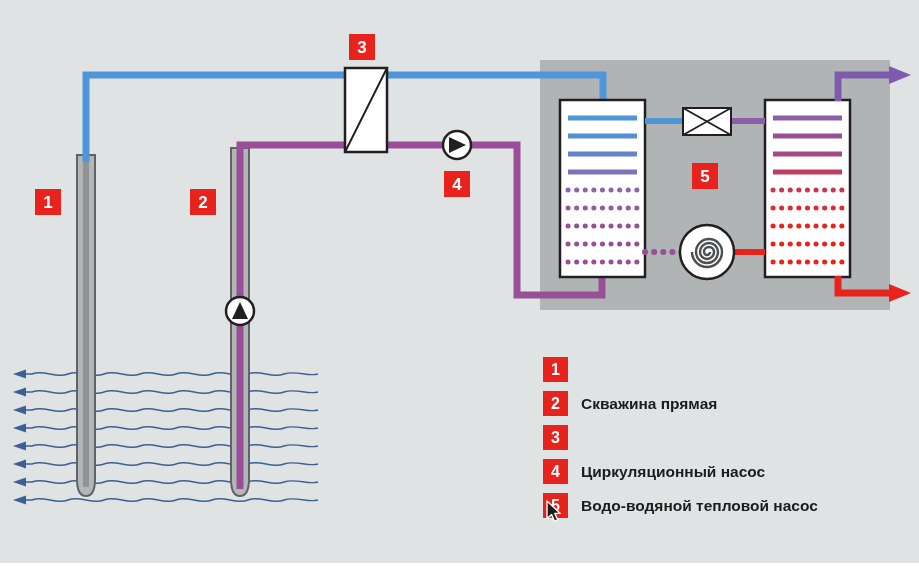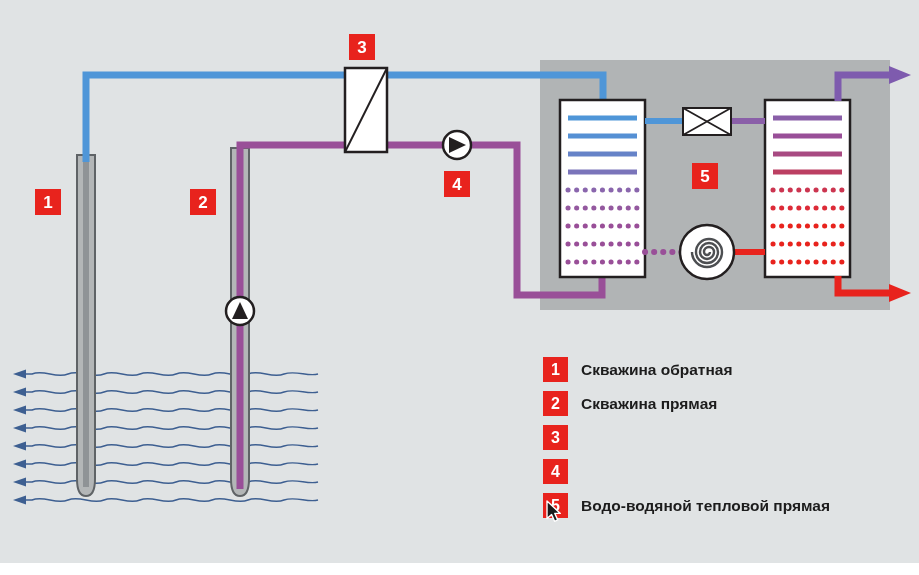--- a/index.html
+++ b/index.html
@@ -126,35 +126,35 @@
 
   <div class="badge" style="left:35px; top:189px">1</div>
   <div class="badge" style="left:190px; top:189px">2</div>
   <div class="badge" style="left:349px; top:34px">3</div>
   <div class="badge" style="left:444px; top:171px">4</div>
   <div class="badge" style="left:692px; top:163px">5</div>
 
   <div class="legend">
     <div class="legend-row">
       <div class="badge">1</div>
-      <div class="legend-label">Скважина обратная</div>
     </div>
     <div class="legend-row">
       <div class="badge">2</div>
       <div class="legend-label">Скважина прямая</div>
     </div>
     <div class="legend-row">
       <div class="badge">3</div>
     </div>
     <div class="legend-row">
       <div class="badge">4</div>
+      <div class="legend-label">Циркуляционный насос</div>
     </div>
     <div class="legend-row">
       <div class="badge">5</div>
-      <div class="legend-label">Водо-водяной тепловой прямая</div>
+      <div class="legend-label">Водо-водяной тепловой насос</div>
     </div>
   </div>
 
   <svg class="cursor-svg" width="22" height="24">
     <path d="M1 1 L1 18.5 L5.6 14.6 L8.6 21.3 L11.7 19.9 L8.8 13.4 L14.3 13.4 Z" fill="#1b1b1b" stroke="#ffffff" stroke-width="1.4" stroke-linejoin="round"></path>
   </svg>
 
   <div class="bottom-strip"></div>
 </div>
 

